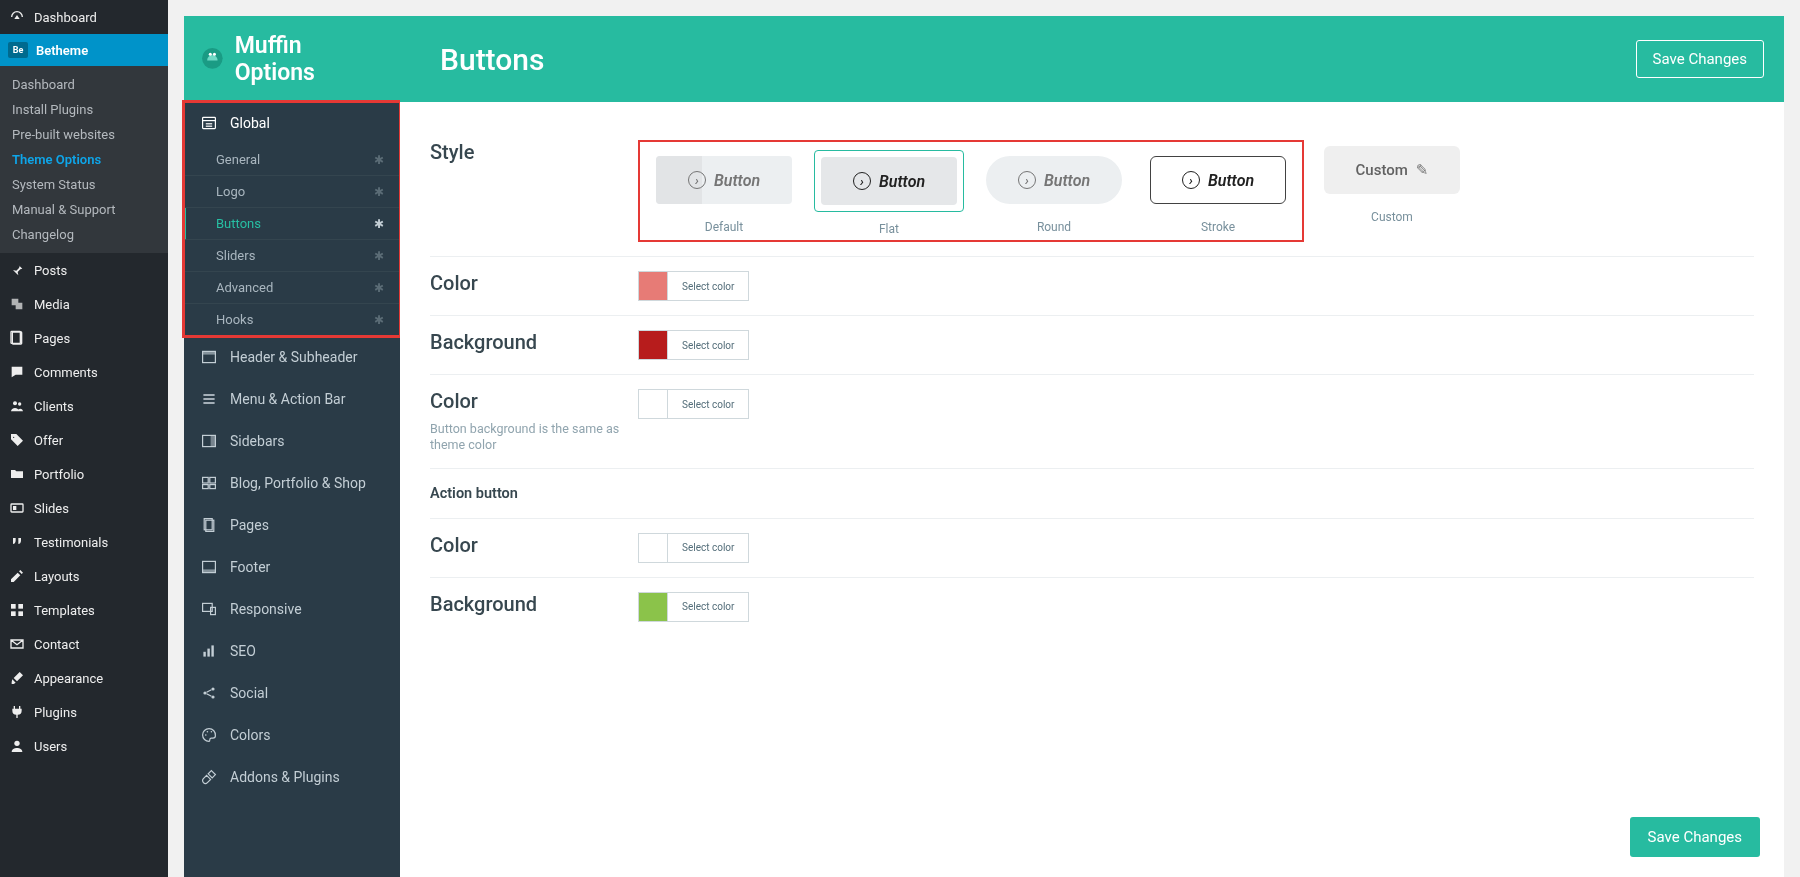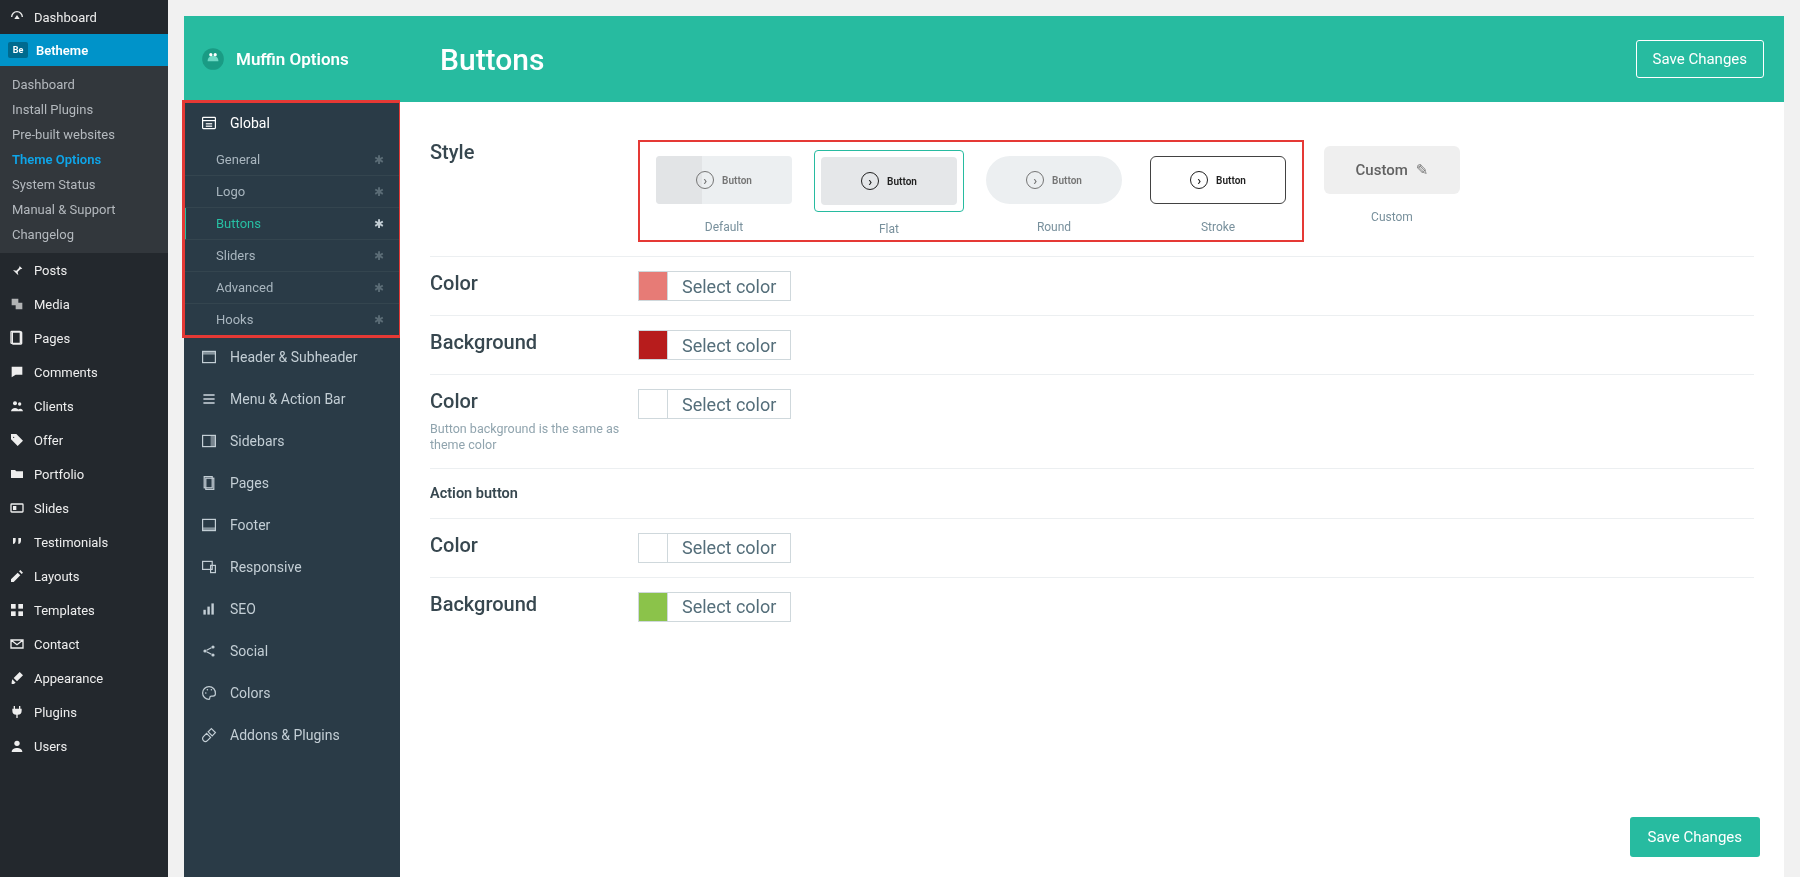--- a/index.html
+++ b/index.html
@@ -29,21 +29,21 @@
 .muffin-sub .muffin-sub-item { display:flex; align-items:center; justify-content:space-between; padding: 8px 16px 8px 32px; font-size:13px; color:#a9b6bf; border-bottom:1px solid #34454f; cursor:pointer;}
 .muffin-sub .muffin-sub-item.active { color:#27bfa3; border-left:2px solid #27bfa3; padding-left:30px;}
 .muffin-sub .gear { color:#5b6c76; font-size:12px;}
 .muffin-sub-item.active .gear { color:#c3ced5;}
 .muffin-nav-icon { width:18px; height:18px; display:inline-flex; align-items:center; justify-content:center;}
 .highlight-red { outline: 3px solid #e53935; outline-offset:-1px;}
 
 
 .topbar { background:#27bba0; height:86px; display:flex; align-items:center; padding:0 20px; color:#fff;}
 .brand { display:flex; align-items:center; gap:10px; width:216px;}
-.brand-title { font-size:17px; font-weight:600;}
+.brand-title { font-size:23px; font-weight:600;}
 .page-title { font-size:30px; font-weight:500; flex:1; padding-left:20px;}
 .btn-save-top { border:1px solid #fff; background:transparent; color:#fff; padding:9px 16px; font-size:15px; border-radius:3px; cursor:pointer;}
 
 
 .content { flex:1; background:#fff; padding: 24px 30px; overflow:auto; position:relative;}
 .field-row { display:flex; align-items:flex-start; border-bottom:1px solid #eceff1; padding:14px 0;}
 .field-label-col { width:208px; flex-shrink:0;}
 .field-label { font-size:20px; color:#37474f; font-weight:500;}
 .field-sublabel { font-size:12.5px; color:#90a4ae; margin-top:8px; line-height:1.3;}
 .field-control { flex:1;}
@@ -51,33 +51,33 @@
 .style-preview { width:136px; height:48px; display:flex; align-items:center; justify-content:center; background:#eceff1; border-radius:4px;}
 .style-preview.round { border-radius:28px;}
 .style-preview.stroke { background:#fff; border:1.5px solid #424242; border-radius:6px;}
 .style-preview.flat { background:#e5e7e9;}
 .style-preview.default { border-radius:4px; position:relative;}
 .style-preview.default::before { content:''; position:absolute; left:0; top:0; bottom:0; width:46px; background:#e2e4e6; border-top-left-radius:4px; border-bottom-left-radius:4px;}
 .style-preview.custom { background:#efefef; border-radius:6px;}
 .style-opt-wrap { padding:6px; border-radius:4px;}
 .style-opt-wrap.selected { border:1.5px solid #27bba0;}
 .style-caption { font-size:12px; color:#78909c;}
-.btn-sample { display:flex; align-items:center; gap:8px; font-size:10px; font-weight:600; color:#757575;}
+.btn-sample { display:flex; align-items:center; gap:8px; font-size:16px; font-weight:600; color:#757575;font-style:italic;}
 .btn-sample .ico { width:18px; height:18px; border:1.5px solid #757575; border-radius:50%; display:inline-flex; align-items:center; justify-content:center; font-size:10px; position:relative;}
 .btn-sample .ico::after { content:'›'; font-size:13px; line-height:1; }
 .style-preview.flat .btn-sample, .style-preview.stroke .btn-sample { color:#212121;}
 .style-preview.flat .btn-sample .ico, .style-preview.stroke .btn-sample .ico { border-color:#212121;}
 .custom-text { font-size:15px; color:#616161; font-weight:500; margin-right:8px;}
 .pencil { font-size:15px; color:#757575;}
 .style-highlight { border:2px solid #e53935; padding:8px 10px 4px 10px; display:inline-flex; gap:16px;}
 
 
 .color-pick { display:flex; align-items:center;}
 .swatch { width:30px; height:30px; border:1px solid #cfd8dc;}
-.select-color { border:1px solid #cfd8dc; border-left:none; background:#fff; padding:12px 14px; height:30px; font-size:18px; color:#546e7a; cursor:pointer; display:flex; align-items:center;}
+.select-color { border:1px solid #cfd8dc; border-left:none; background:#fff; padding:12px 14px; height:30px; font-size:10px; color:#546e7a; cursor:pointer; display:flex; align-items:center;}
 
 
 .section-head { font-size:14.5px; font-weight:600; color:#37474f; padding:16px 0; border-bottom:1px solid #eceff1;}
 
 
 .btn-save-bottom { position:absolute; right:24px; bottom:20px; background:#27bba0; color:#fff; border:none; padding:11px 18px; font-size:15px; border-radius:3px; cursor:pointer;}
 
 svg { fill: currentColor; }
 
 .footer-spacer { height:40px; }
@@ -313,20 +313,31 @@
             <span>Menu &amp; Action Bar</span>
           </div>
           <div class="muffin-nav-item">
             <span class="muffin-nav-icon">
               <svg viewBox="0 0 20 20" width="16" height="16">
                 <rect x="2" y="3" width="16" height="14" fill="none" stroke="currentColor" stroke-width="1.5"></rect>
                 <rect x="12" y="3" width="6" height="14" fill="currentColor" opacity="0.5"></rect>
               </svg>
             </span>
             <span>Sidebars</span>
+          </div>
+          <div class="muffin-nav-item">
+            <span class="muffin-nav-icon">
+              <svg viewBox="0 0 20 20" width="16" height="16">
+                <rect x="2" y="3" width="7" height="7" fill="none" stroke="currentColor" stroke-width="1.5"></rect>
+                <rect x="11" y="3" width="7" height="7" fill="none" stroke="currentColor" stroke-width="1.5"></rect>
+                <rect x="2" y="12" width="7" height="5" fill="none" stroke="currentColor" stroke-width="1.5"></rect>
+                <rect x="11" y="12" width="7" height="5" fill="none" stroke="currentColor" stroke-width="1.5"></rect>
+              </svg>
+            </span>
+            <span>Blog, Portfolio &amp; Shop</span>
           </div>
           <div class="muffin-nav-item">
             <span class="muffin-nav-icon">
               <svg viewBox="0 0 20 20" width="16" height="16">
                 <rect x="4" y="2" width="10" height="14" fill="none" stroke="currentColor" stroke-width="1.5"></rect>
                 <rect x="6" y="4" width="10" height="14" fill="none" stroke="currentColor" stroke-width="1.5"></rect>
               </svg>
             </span>
             <span>Pages</span>
           </div>

